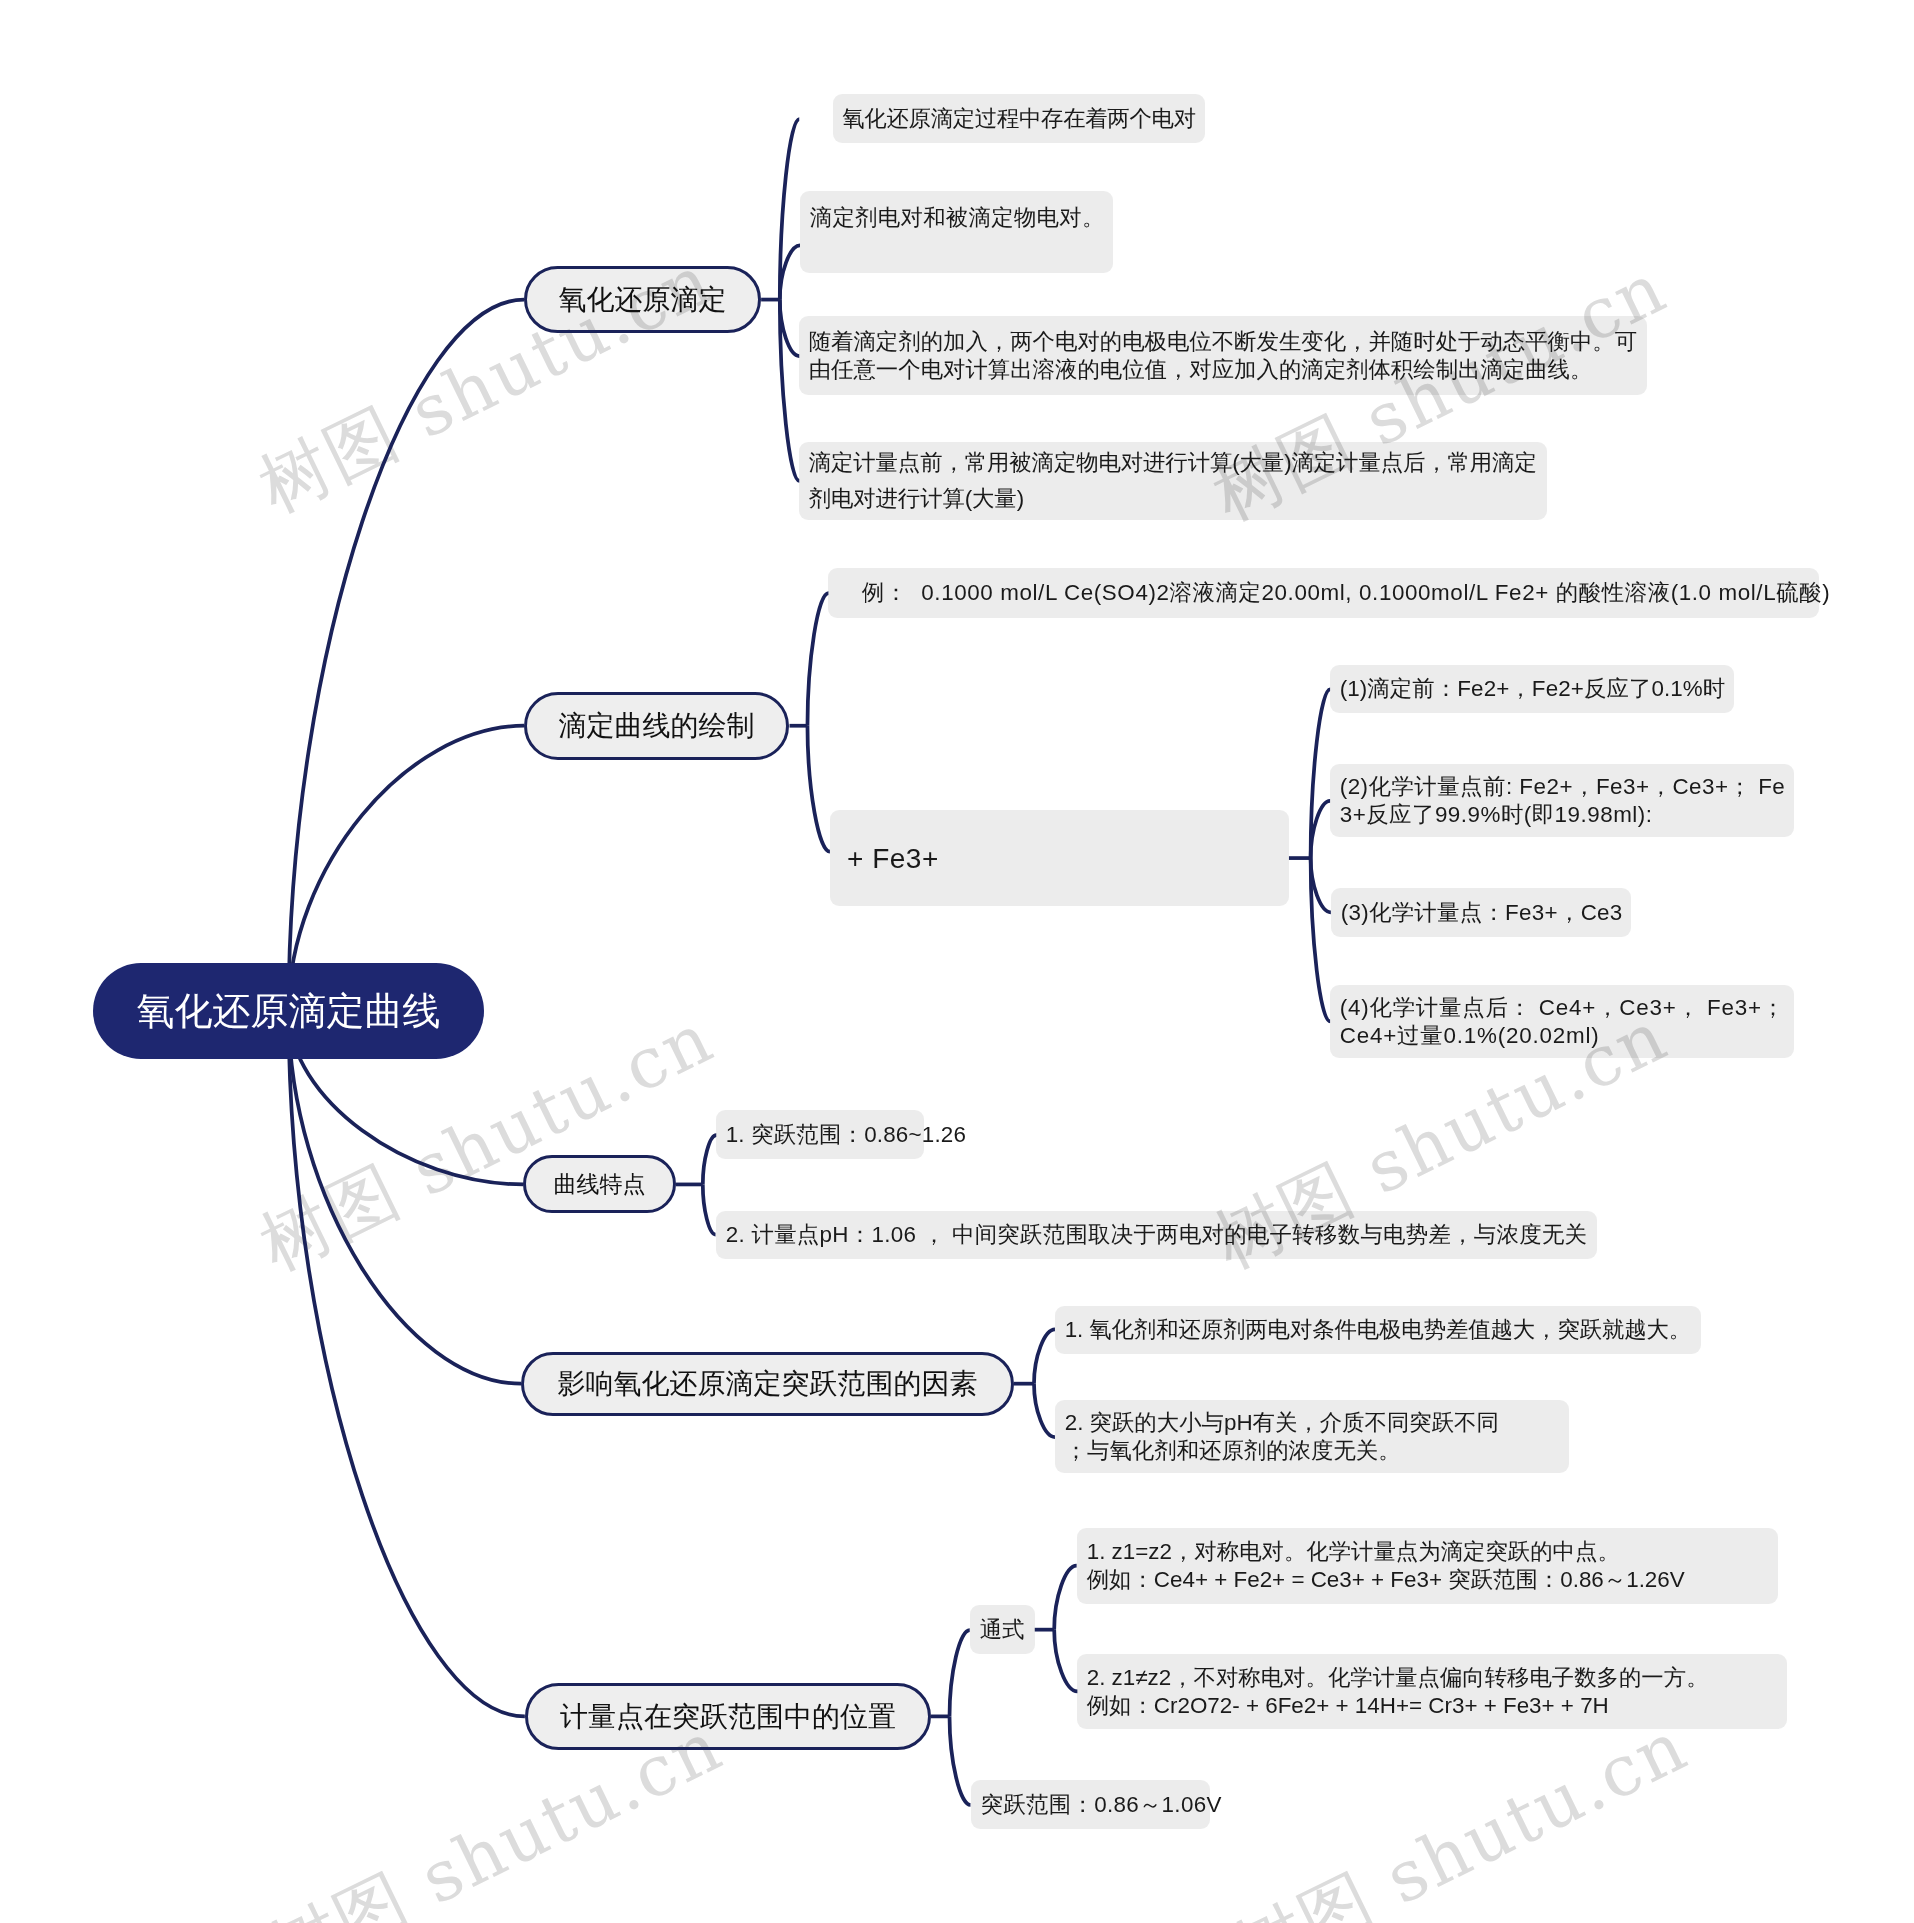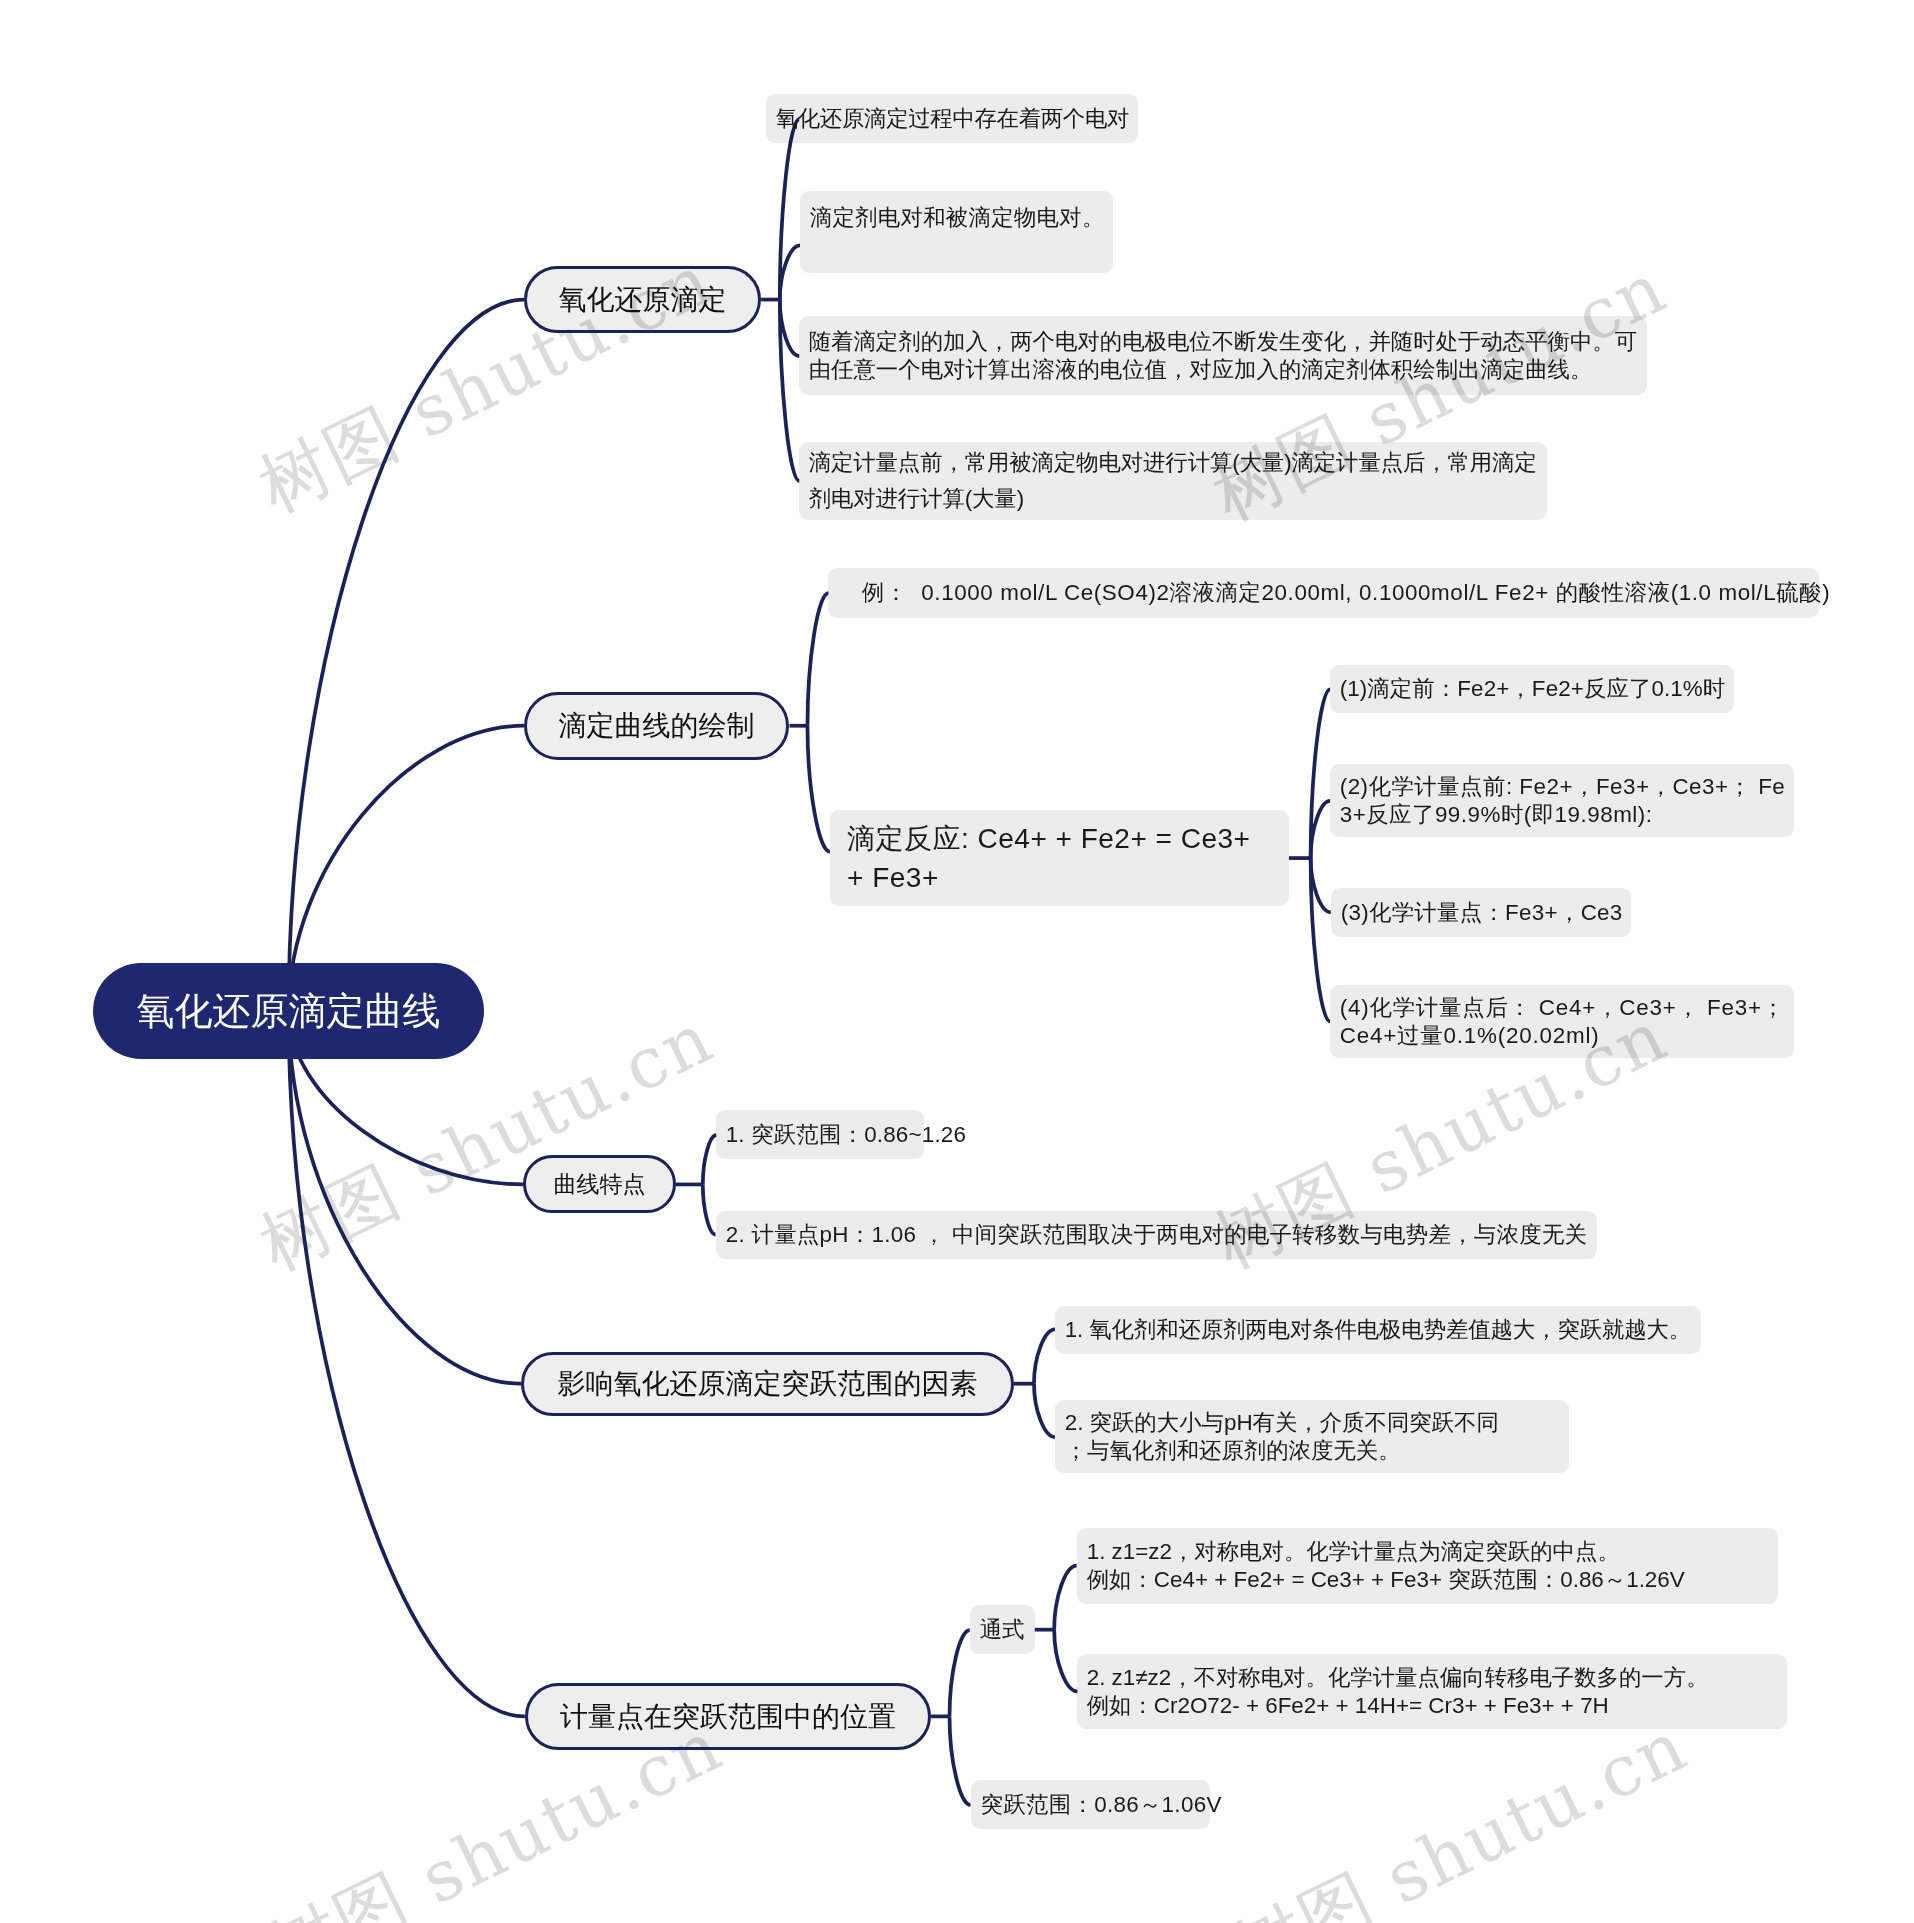--- a/index.html
+++ b/index.html
@@ -76,21 +76,21 @@
     <path d="M 1410 2179.5 C 1410 2220.75 1425.5 2262 1441 2262"></path>
   </svg>
 
   <div id="nodes">
     <div class="node root" style="left:93px;top:963px;width:391px;height:96px;">
         <span>氧化还原滴定曲线</span>
       </div>
     <div class="node lvl1" style="left:524px;top:266px;width:237px;height:67px;">
         <span>氧化还原滴定</span>
       </div>
-    <div class="node leaf" style="left:766px;top:94px;width:372px;height:49px;">
+    <div class="node leaf" style="left:833px;top:94px;width:372px;height:49px;align-items:center;">
         <span class="ln" style="letter-spacing:-0.3px;">氧化还原滴定过程中存在着两个电对</span>
       </div>
     <div class="node leaf" style="left:800px;top:191px;width:313px;height:82px;">
         <span class="ln" style="letter-spacing:0.3px;">滴定剂电对和被滴定物电对。</span>
         <span class="ln" style="letter-spacing:0.3px;"></span>
       </div>
     <div class="node leaf" style="left:799px;top:316px;width:848px;height:79px;">
         <span class="ln">随着滴定剂的加入，两个电对的电极电位不断发生变化，并随时处于动态平衡中。可</span>
         <span class="ln">由任意一个电对计算出溶液的电位值，对应加入的滴定剂体积绘制出滴定曲线。</span>
       </div>
@@ -98,21 +98,20 @@
         <span class="ln" style="letter-spacing:-0.1px;">滴定计量点前，常用被滴定物电对进行计算(大量)滴定计量点后，常用滴定</span>
         <span class="ln" style="letter-spacing:-0.1px;margin-top:8px;">剂电对进行计算(大量)</span>
       </div>
     <div class="node lvl1" style="left:524px;top:692px;width:265px;height:68px;">
         <span>滴定曲线的绘制</span>
       </div>
     <div class="node leaf" style="left:828px;top:568px;width:991px;height:50px;padding-left:24px;">
         <span class="ln" style="letter-spacing:0.6px;">例：  0.1000 mol/L Ce(SO4)2溶液滴定20.00ml, 0.1000mol/L Fe2+ 的酸性溶液(1.0 mol/L硫酸)</span>
       </div>
     <div class="node leaf" style="left:830px;top:810px;width:459px;height:96px;font-size:28px;">
-        <span class="ln" style="line-height:39px;height:39px;padding:0 17px;letter-spacing:0.5px;">滴定反应: Ce4+ + Fe2+ = Ce3+</span>
         <span class="ln" style="line-height:39px;height:39px;padding:0 17px;letter-spacing:0.5px;">+ Fe3+</span>
       </div>
     <div class="node leaf" style="left:1330px;top:665px;width:404px;height:48px;">
         <span class="ln" style="letter-spacing:0.1px;">(1)滴定前：Fe2+，Fe2+反应了0.1%时</span>
       </div>
     <div class="node leaf" style="left:1330px;top:764px;width:464px;height:73px;">
         <span class="ln" style="letter-spacing:0.5px;">(2)化学计量点前: Fe2+，Fe3+，Ce3+； Fe</span>
         <span class="ln" style="letter-spacing:0.5px;">3+反应了99.9%时(即19.98ml):</span>
       </div>
     <div class="node leaf" style="left:1331px;top:888px;width:300px;height:49px;">

